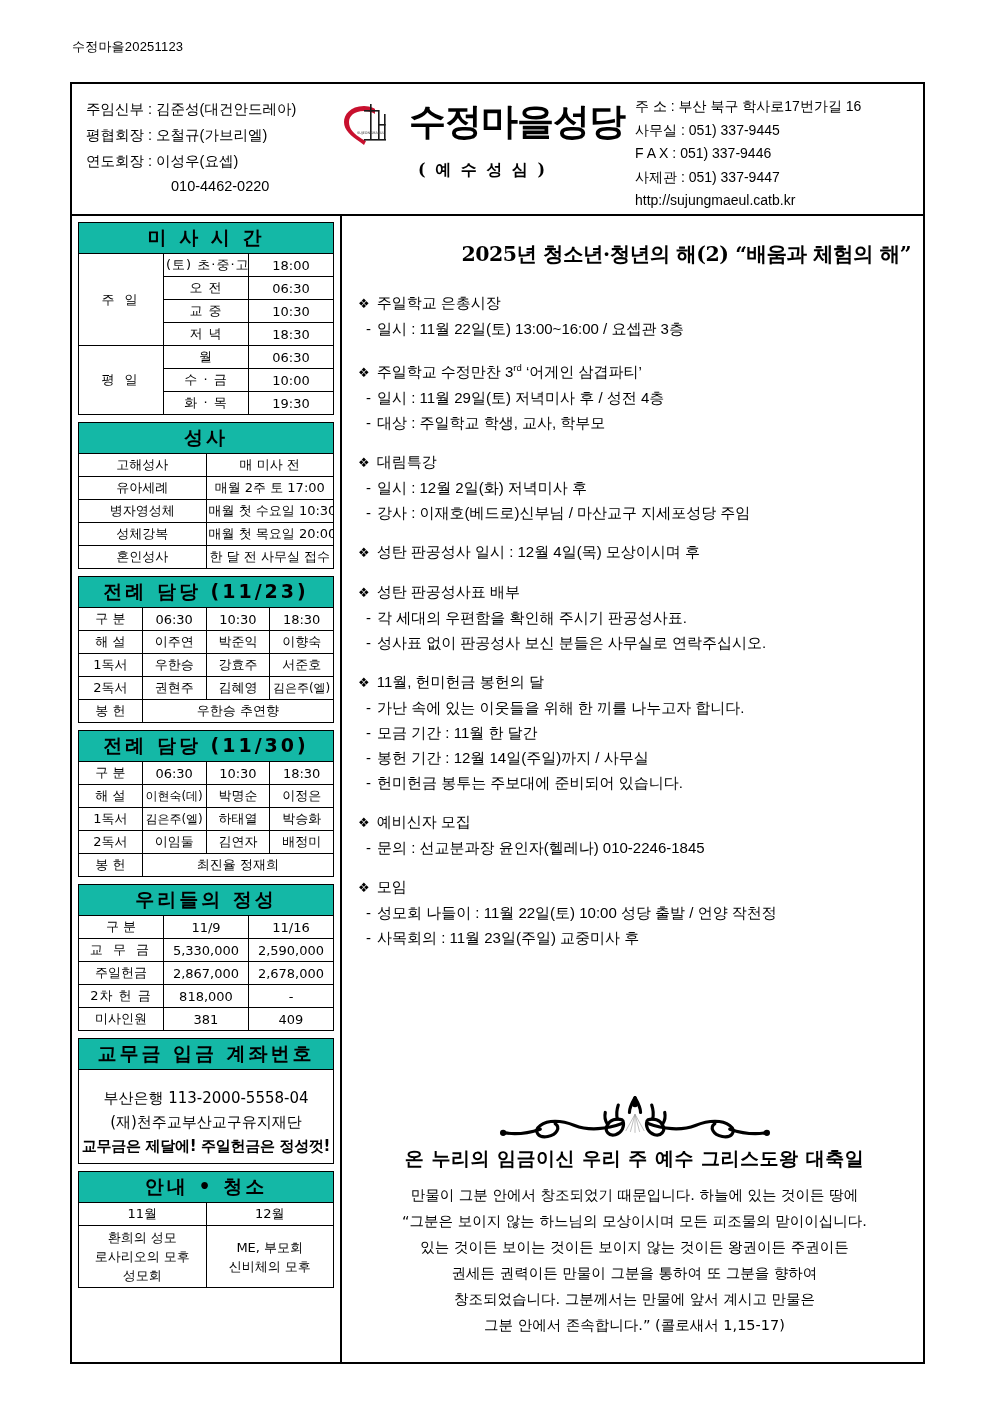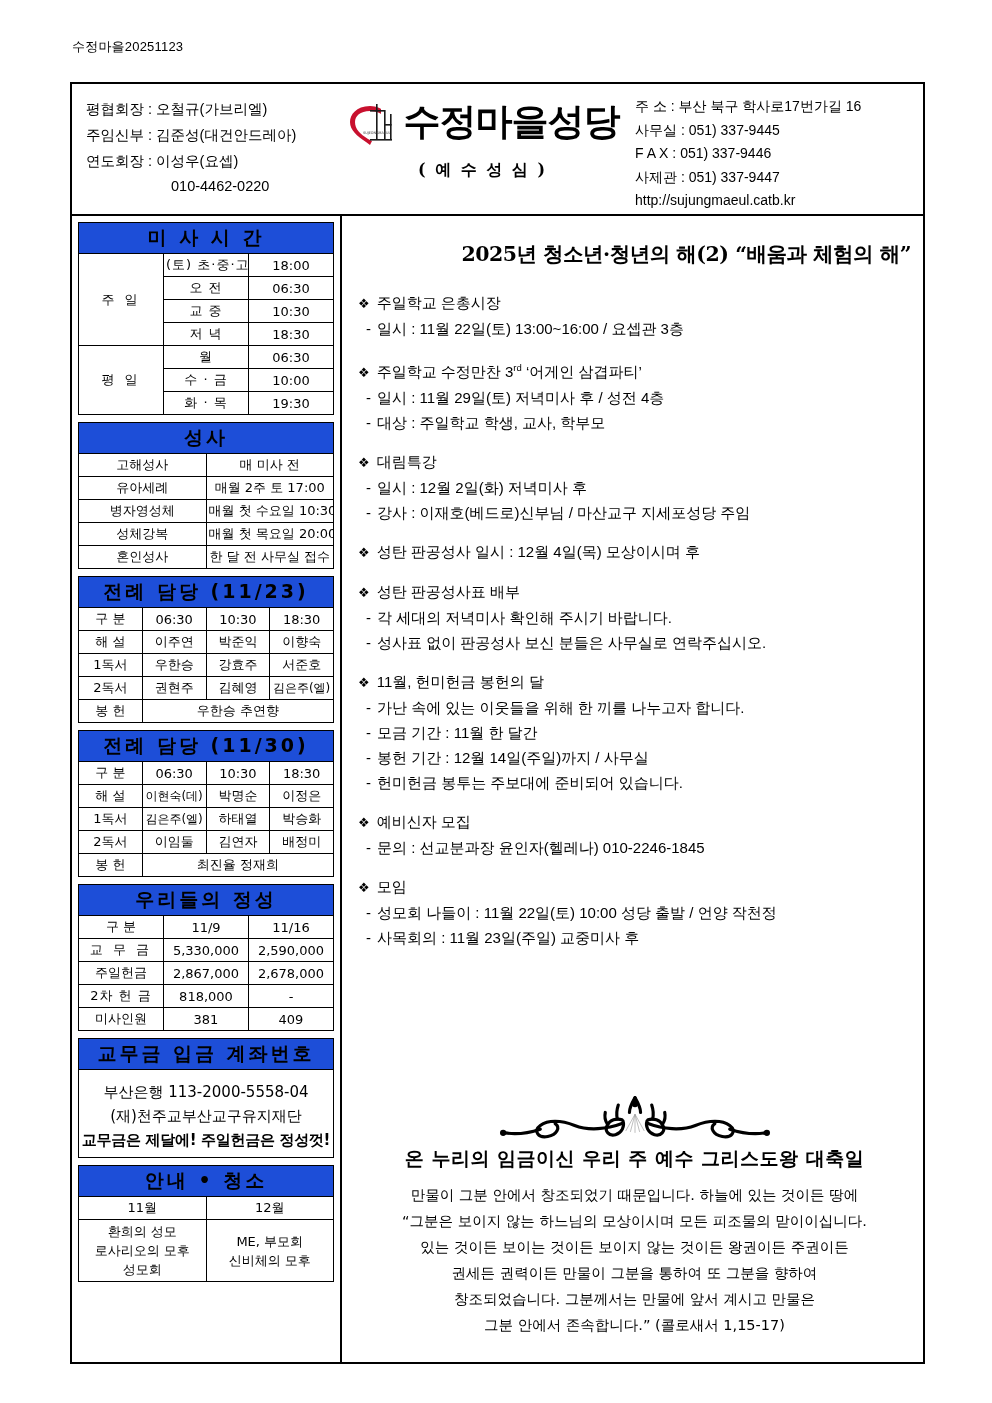--- a/index.html
+++ b/index.html
@@ -71,21 +71,21 @@
   }
   .mast-center {
     flex: 1;
     position: relative;
     padding-top: 12px;
     text-align: center;
   }
   .logo-title-row {
     display: flex;
     align-items: center;
-    justify-content: center;
+    justify-content: space-between;
     gap: 6px;
   }
   .logo {
     width: 52px;
     height: 52px;
     position: relative;
     flex: 0 0 auto;
   }
   .church-name {
     font-family: "DejaVu Sans", sans-serif;
@@ -152,21 +152,21 @@
     text-align: center;
     padding: 2px 2px;
     height: 21px;
     font-family: "DejaVu Sans", sans-serif;
     font-weight: normal;
     box-sizing: border-box;
     overflow: hidden;
     white-space: nowrap;
   }
   table.blk th.hdr {
-    background: #1d4ed8;
+    background: #14b8a6;
     font-weight: bold;
     font-size: 19px;
     height: 30px;
     letter-spacing: 3px;
     font-family: "DejaVu Sans", sans-serif;
   }
   td.lbl { letter-spacing: 3px; }
   td.l   { text-align: left; padding-left: 7px; }
   td.r   { text-align: right; padding-right: 7px; }
   td.sp  { letter-spacing: 1px; }
@@ -256,22 +256,22 @@
 
 <div class="page">
 
   <div class="file-caption">수정마을20251123</div>
 
   <div class="frame">
 
     <div class="masthead">
 
       <div class="mast-left">
+        <div class="line">주임신부 : 김준성(대건안드레아)</div>
         <div class="line">평협회장 : 오철규(가브리엘)</div>
-        <div class="line">주임신부 : 김준성(대건안드레아)</div>
         <div class="line">연도회장 : 이성우(요셉)</div>
         <div class="phone">010-4462-0220</div>
       </div>
 
       <div class="mast-center">
         <div class="logo-title-row">
           <span class="logo">
             <svg viewBox="0 0 52 52" width="52" height="52" aria-hidden="true">
               <path d="M24 10 C10 10 4 19 4 26 C4 34 11 40 20 46 L24 49 L26 45 L22 43 C14 38 9 33 9 26 C9 20 14 15 24 15 Z" fill="#c8102e"></path>
               <path d="M24 10 C31 10 35 13 35 13 L35 18 C35 18 31 15 24 15 Z" fill="#c8102e"></path>
@@ -472,21 +472,21 @@
           </tr>
         </tbody>
           </table>
 
         <table class="blk">
           <tbody>
               <tr>
                 <th class="hdr">교무금 입금 계좌번호</th>
               </tr>
           <tr>
-                <td style="height:auto;padding:10px 2px 5px 2px;">
+                <td style="height:auto;padding:16px 2px 5px 2px;">
             <div class="acct-line">부산은행 113-2000-5558-04</div>
             <div class="acct-line">(재)천주교부산교구유지재단</div>
             <div class="acct-line bold-it">교무금은 제달에! 주일헌금은 정성껏!</div>
           </td>
               </tr>
         </tbody>
           </table>
 
         <table class="blk">
           <tbody>
@@ -531,21 +531,21 @@
           <div class="sub"><span class="dash">-</span><span>일시 : 12월 2일(화) 저녁미사 후</span></div>
           <div class="sub"><span class="dash">-</span><span>강사 : 이재호(베드로)신부님 / 마산교구 지세포성당 주임</span></div>
         </div>
 
         <div class="notice">
           <div class="head"><span class="dia">❖</span><span>성탄 판공성사 일시 :  12월 4일(목) 모상이시며 후</span></div>
         </div>
 
         <div class="notice">
           <div class="head"><span class="dia">❖</span><span>성탄 판공성사표 배부</span></div>
-          <div class="sub"><span class="dash">-</span><span>각 세대의 저녁미사 확인해 주시기 바랍니다.</span></div>
+          <div class="sub"><span class="dash">-</span><span>각 세대의 우편함을 확인해 주시기 판공성사표.</span></div>
           <div class="sub"><span class="dash">-</span><span>성사표 없이 판공성사 보신 분들은 사무실로 연락주십시오.</span></div>
         </div>
 
         <div class="notice">
           <div class="head"><span class="dia">❖</span><span>11월, 헌미헌금 봉헌의 달</span></div>
           <div class="sub"><span class="dash">-</span><span>가난 속에 있는 이웃들을 위해 한 끼를 나누고자 합니다.</span></div>
           <div class="sub"><span class="dash">-</span><span>모금 기간 : 11월 한 달간</span></div>
           <div class="sub"><span class="dash">-</span><span>봉헌 기간 : 12월 14일(주일)까지 / 사무실</span></div>
           <div class="sub"><span class="dash">-</span><span>헌미헌금 봉투는 주보대에 준비되어 있습니다.</span></div>
         </div>

